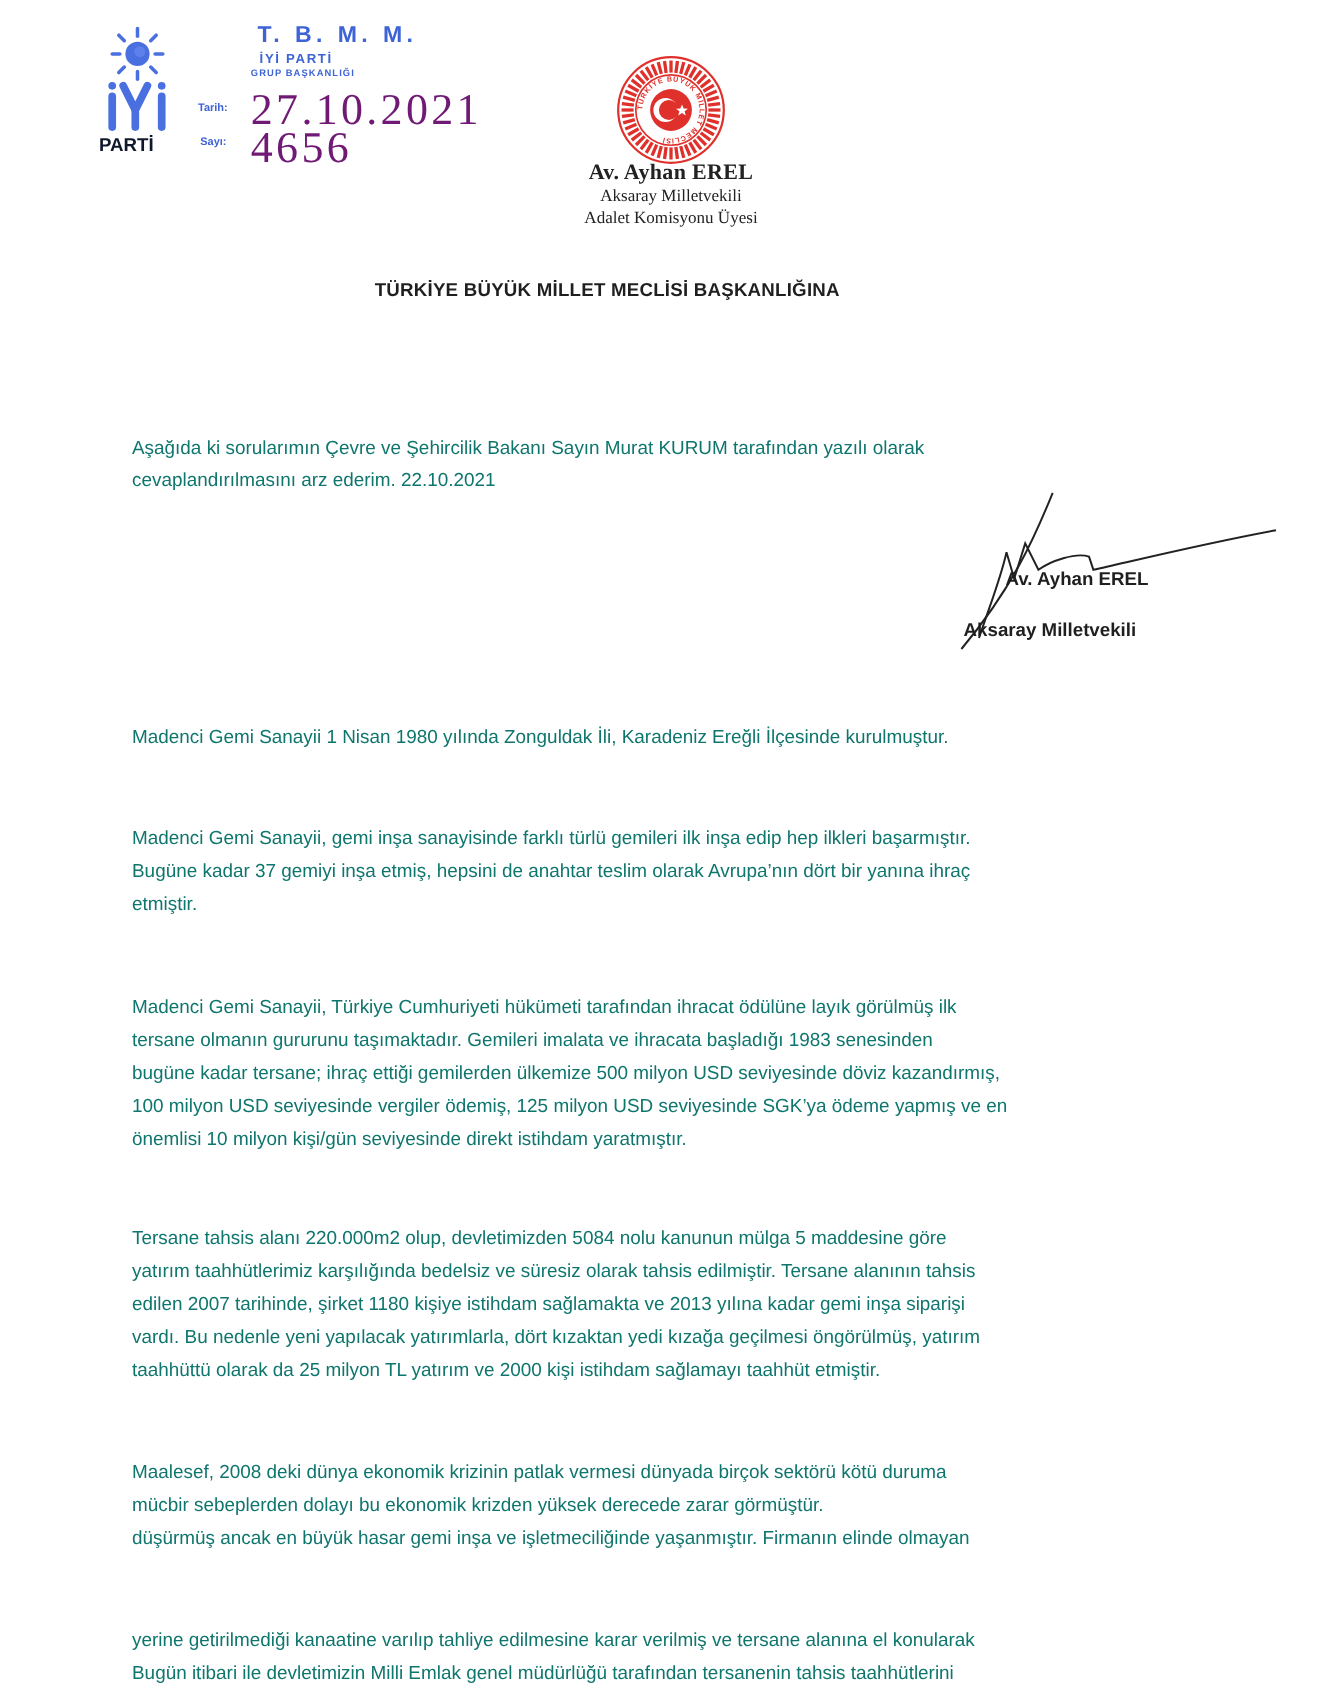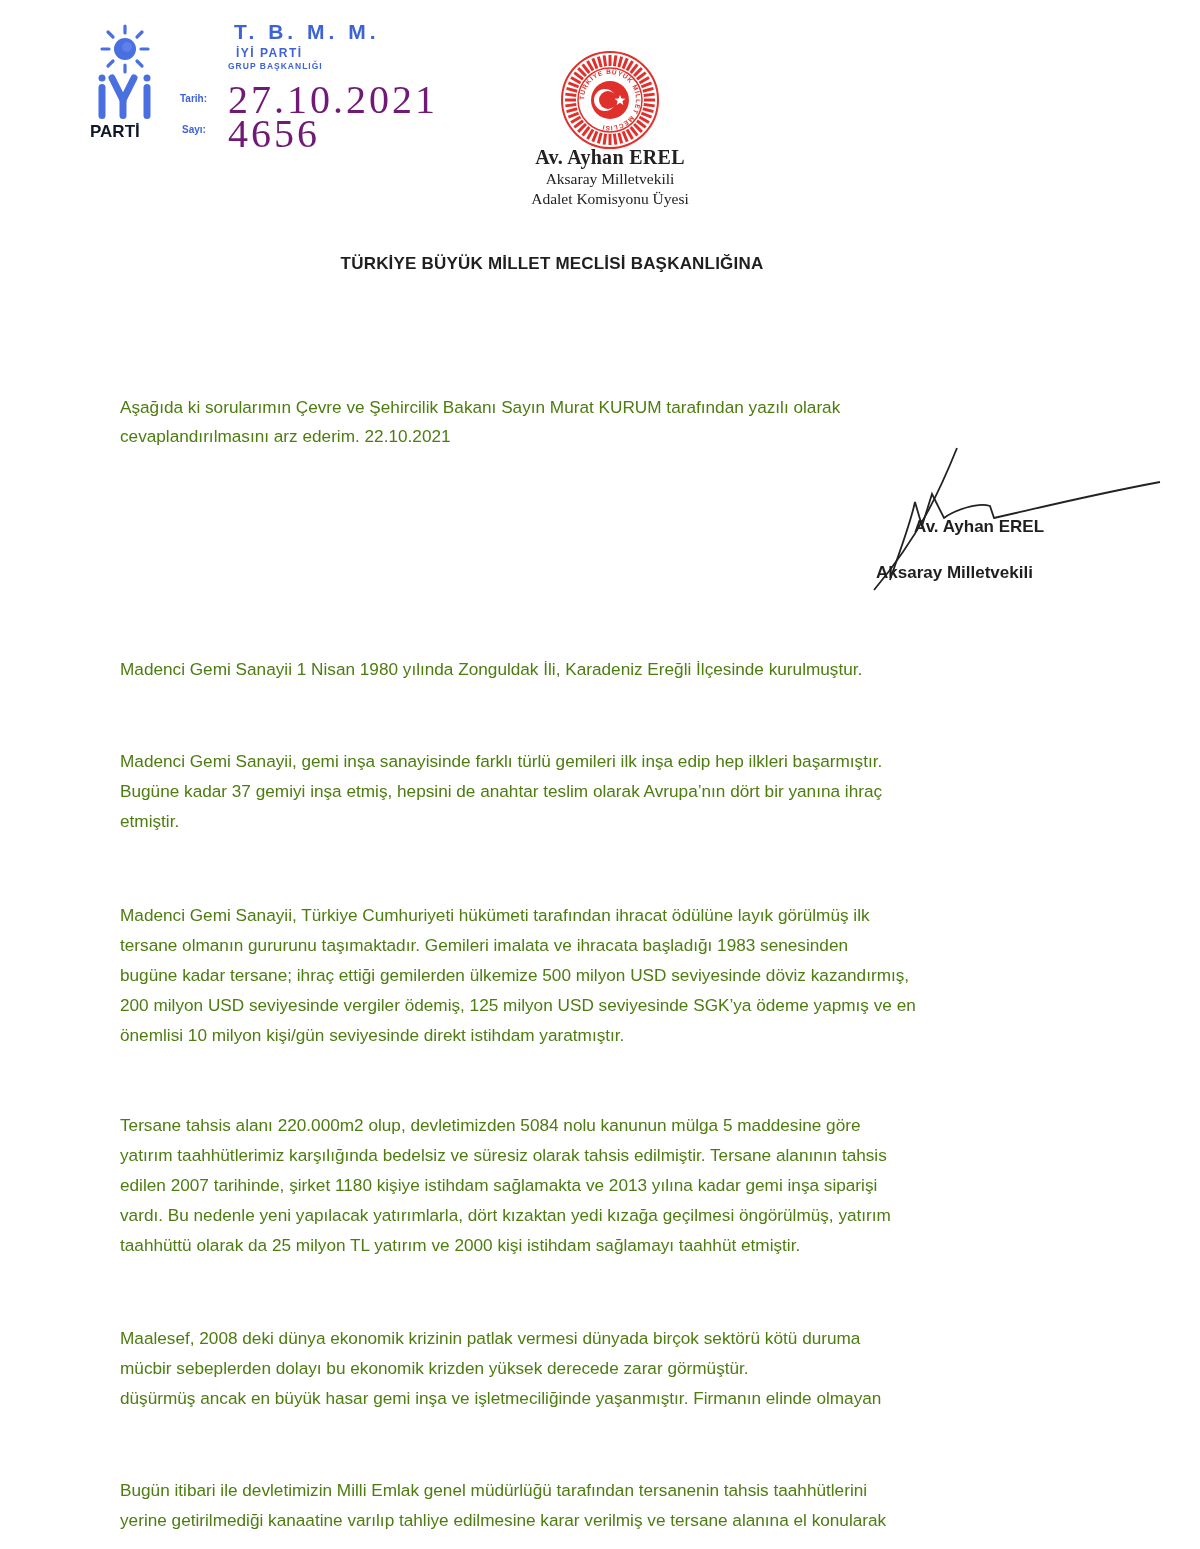--- a/index.html
+++ b/index.html
@@ -14,21 +14,21 @@
   .stamp .hw { position: absolute; font-family: Liberation Serif, serif; font-size: 40px; letter-spacing: 3px; color: #701a75; }
 
   .seal { position: absolute; left: 560px; top: 50px; width: 100px; height: 100px; }
 
   .mp-head { position: absolute; left: 460px; top: 146px; width: 300px; text-align: center; font-family: "Liberation Serif", serif; color: #222; }
   .mp-head .name { font-size: 20px; font-weight: bold; letter-spacing: 0.3px; }
   .mp-head .sub { font-size: 15.5px; line-height: 20px; }
 
   .title { position: absolute; left: 0; width: 1104px; top: 254px; text-align: center; font-weight: bold; font-size: 17px; letter-spacing: 0.2px; }
 
-  .para { position: absolute; left: 120px; width: 940px; font-size: 17.2px; line-height: 30px; text-align: justify; color: #4d7c0f; }
+  .para { position: absolute; left: 120px; width: 940px; font-size: 17.2px; line-height: 30px; text-align: justify; color: #0f766e; }
   .para span { display: block; }
 
   .sigblock { position: absolute; left: 860px; top: 440px; width: 320px; height: 160px; }
   .sigblock .svg { position: absolute; left: 0; top: 0; }
   .sig-name { position: absolute; left: 54px; top: 77px; font-weight: bold; font-size: 17px; }
   .sig-title { position: absolute; left: 16px; top: 123px; font-weight: bold; font-size: 17px; }
 </style>
 </head>
 <body>
 
@@ -163,34 +163,34 @@
 <div class="para" style="top:746px;">
   <span>Madenci Gemi Sanayii, gemi inşa sanayisinde farklı türlü gemileri ilk inşa edip hep ilkleri başarmıştır.</span>
   <span>Bugüne kadar 37 gemiyi inşa etmiş, hepsini de anahtar teslim olarak Avrupa’nın dört bir yanına ihraç</span>
   <span>etmiştir.</span>
 </div>
 
 <div class="para" style="top:900px;">
   <span>Madenci Gemi Sanayii, Türkiye Cumhuriyeti hükümeti tarafından ihracat ödülüne layık görülmüş ilk</span>
   <span>tersane olmanın gururunu taşımaktadır. Gemileri imalata ve ihracata başladığı 1983 senesinden</span>
   <span>bugüne kadar tersane; ihraç ettiği gemilerden ülkemize 500 milyon USD seviyesinde döviz kazandırmış,</span>
-  <span>200 milyon USD seviyesinde vergiler ödemiş, 125 milyon USD seviyesinde SGK’ya ödeme yapmış ve en</span>
+  <span>100 milyon USD seviyesinde vergiler ödemiş, 125 milyon USD seviyesinde SGK’ya ödeme yapmış ve en</span>
   <span>önemlisi 10 milyon kişi/gün seviyesinde direkt istihdam yaratmıştır.</span>
 </div>
 
 <div class="para" style="top:1110px;">
   <span>Tersane tahsis alanı 220.000m2 olup, devletimizden 5084 nolu kanunun mülga 5 maddesine göre</span>
   <span>yatırım taahhütlerimiz karşılığında bedelsiz ve süresiz olarak tahsis edilmiştir. Tersane alanının tahsis</span>
   <span>edilen 2007 tarihinde, şirket 1180 kişiye istihdam sağlamakta ve 2013 yılına kadar gemi inşa siparişi</span>
   <span>vardı. Bu nedenle yeni yapılacak yatırımlarla, dört kızaktan yedi kızağa geçilmesi öngörülmüş, yatırım</span>
   <span>taahhüttü olarak da 25 milyon TL yatırım ve 2000 kişi istihdam sağlamayı taahhüt etmiştir.</span>
 </div>
 
 <div class="para" style="top:1323px;">
   <span>Maalesef, 2008 deki dünya ekonomik krizinin patlak vermesi dünyada birçok sektörü kötü duruma</span>
   <span>mücbir sebeplerden dolayı bu ekonomik krizden yüksek derecede zarar görmüştür.</span>
   <span>düşürmüş ancak en büyük hasar gemi inşa ve işletmeciliğinde yaşanmıştır. Firmanın elinde olmayan</span>
 </div>
 
 <div class="para" style="top:1475px;">
+  <span>yerine getirilmediği kanaatine varılıp tahliye edilmesine karar verilmiş ve tersane alanına el konularak</span>
   <span>Bugün itibari ile devletimizin Milli Emlak genel müdürlüğü tarafından tersanenin tahsis taahhütlerini</span>
-  <span>yerine getirilmediği kanaatine varılıp tahliye edilmesine karar verilmiş ve tersane alanına el konularak</span>
 </div>
 
 </body></html>

